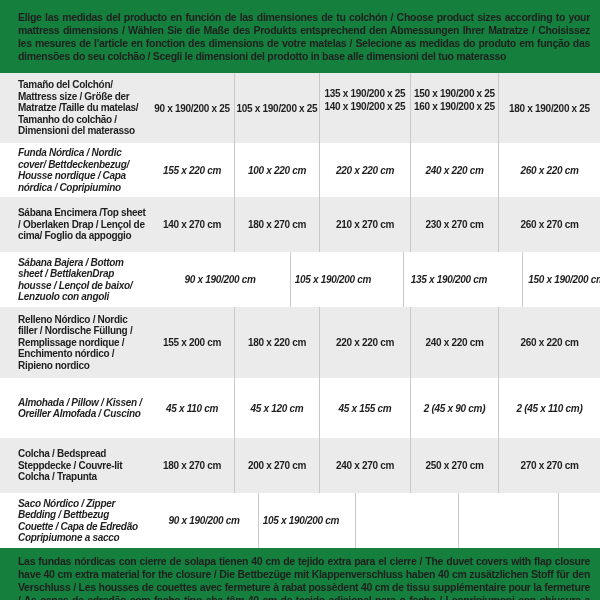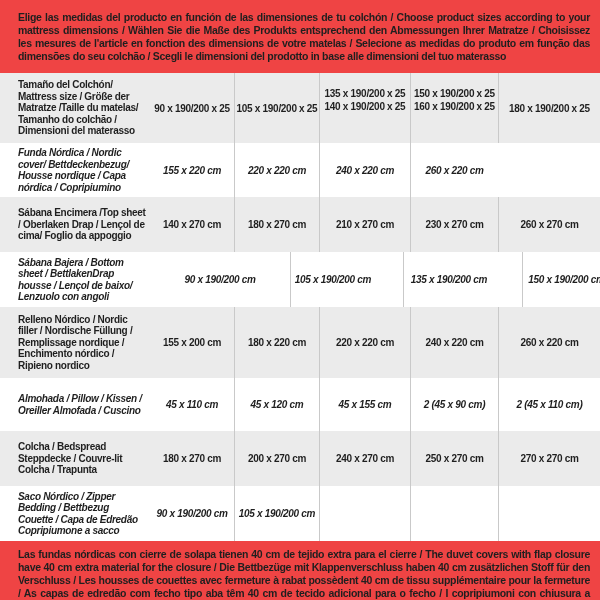--- a/index.html
+++ b/index.html
@@ -8,21 +8,21 @@
     --text:#1f1f1f;
   }
   *{box-sizing:border-box;margin:0;padding:0;}
   html,body{width:600px;height:600px;background:#ffffff;overflow:hidden;}
   body{
     font-family:"Liberation Sans","DejaVu Sans",sans-serif;
     color:var(--text);
     font-weight:700;
     letter-spacing:-0.3px;
   }
-  .sheet{width:600px;height:600px;background:#ef4444;}
+  .sheet{width:600px;height:600px;background:#15803d;}
   .intro{
     padding:11px 10px 0 18px;
     font-size:10.5px;
     line-height:13px;
     text-align:justify;
   }
   .size-table{
     margin-top:10px;
     width:600px;
   }
@@ -31,23 +31,23 @@
     grid-template-columns:150px 84px 85px 91px 88px 102px;
     width:600px;
   }
   .trow.gray{background:var(--row-stripe);}
   .trow.white{background:#ffffff;font-style:italic;}
   .trow:nth-child(1){height:70px;}
   .trow:nth-child(2){height:54px;}
   .trow:nth-child(3){height:55px;}
   .trow:nth-child(4){height:55px;gap:28px;}
   .trow:nth-child(5){height:71px;}
-  .trow:nth-child(6){height:53px;}
+  .trow:nth-child(6){height:60px;}
   .trow:nth-child(7){height:55px;}
-  .trow:nth-child(8){height:55px;}
+  .trow:nth-child(8){height:55px;gap:12px;}
   .cell{
     display:flex;
     align-items:center;
     font-size:10px;
   }
   .cell.label{
     padding:4px 4px 4px 18px;
     line-height:11.5px;
     text-align:left;
   }
@@ -76,20 +76,21 @@
         <div class="cell label">Tamaño del Colchón/ Mattress size / Größe der Matratze /Taille du matelas/ Tamanho do colchão / Dimensioni del materasso</div>
         <div class="cell value">90 x 190/200 x 25</div>
         <div class="cell value bordered">105 x 190/200 x 25</div>
         <div class="cell value bordered" style="display: block; padding-top: 14px;">135 x 190/200 x 25<br>140 x 190/200 x 25</div>
         <div class="cell value bordered" style="display: block; padding-top: 14px;">150 x 190/200 x 25<br>160 x 190/200 x 25</div>
         <div class="cell value bordered">180 x 190/200 x 25</div>
       </div>
       <div class="trow white">
         <div class="cell label">Funda Nórdica / Nordic cover/ Bettdeckenbezug/ Housse nordique / Capa nórdica / Copripiumino</div>
         <div class="cell value">155 x 220 cm</div>
+        <div class="cell value bordered">100 x 220 cm</div>
         <div class="cell value bordered">220 x 220 cm</div>
         <div class="cell value bordered">240 x 220 cm</div>
         <div class="cell value bordered">260 x 220 cm</div>
       </div>
       <div class="trow gray">
         <div class="cell label">Sábana Encimera /Top sheet / Oberlaken Drap / Lençol de cima/ Foglio da appoggio</div>
         <div class="cell value">140 x 270 cm</div>
         <div class="cell value bordered">180 x 270 cm</div>
         <div class="cell value bordered">210 x 270 cm</div>
         <div class="cell value bordered">230 x 270 cm</div>

